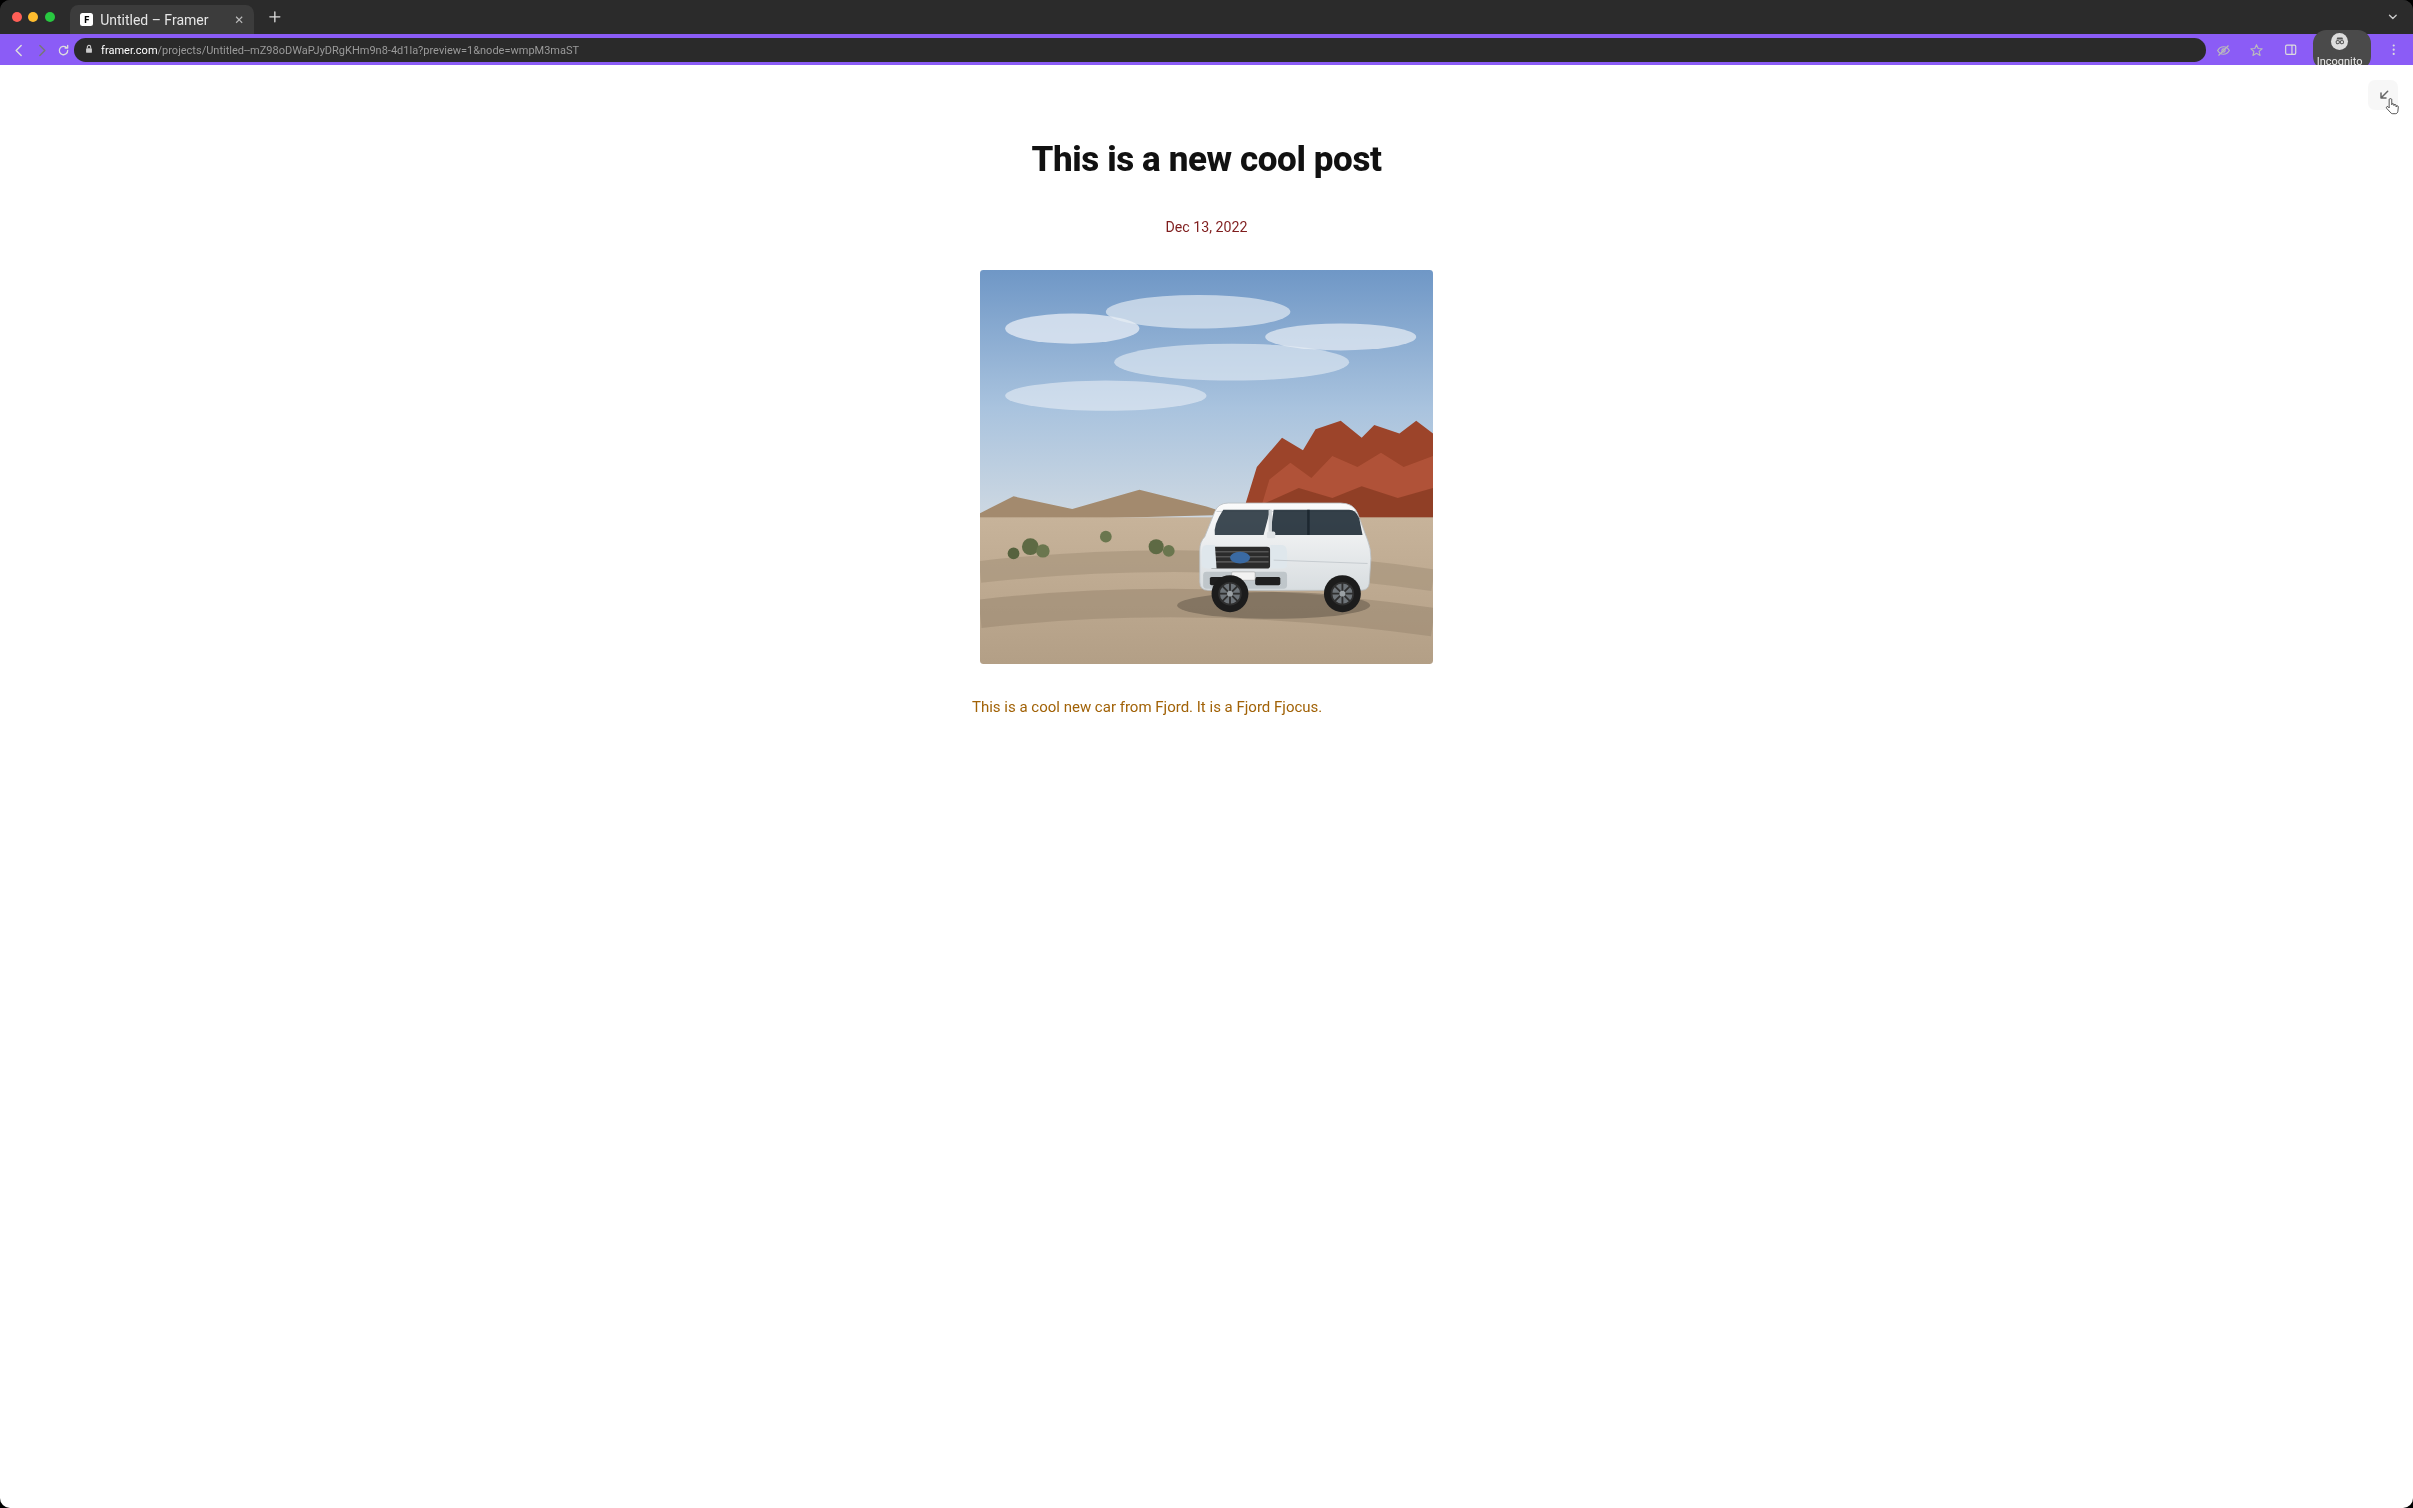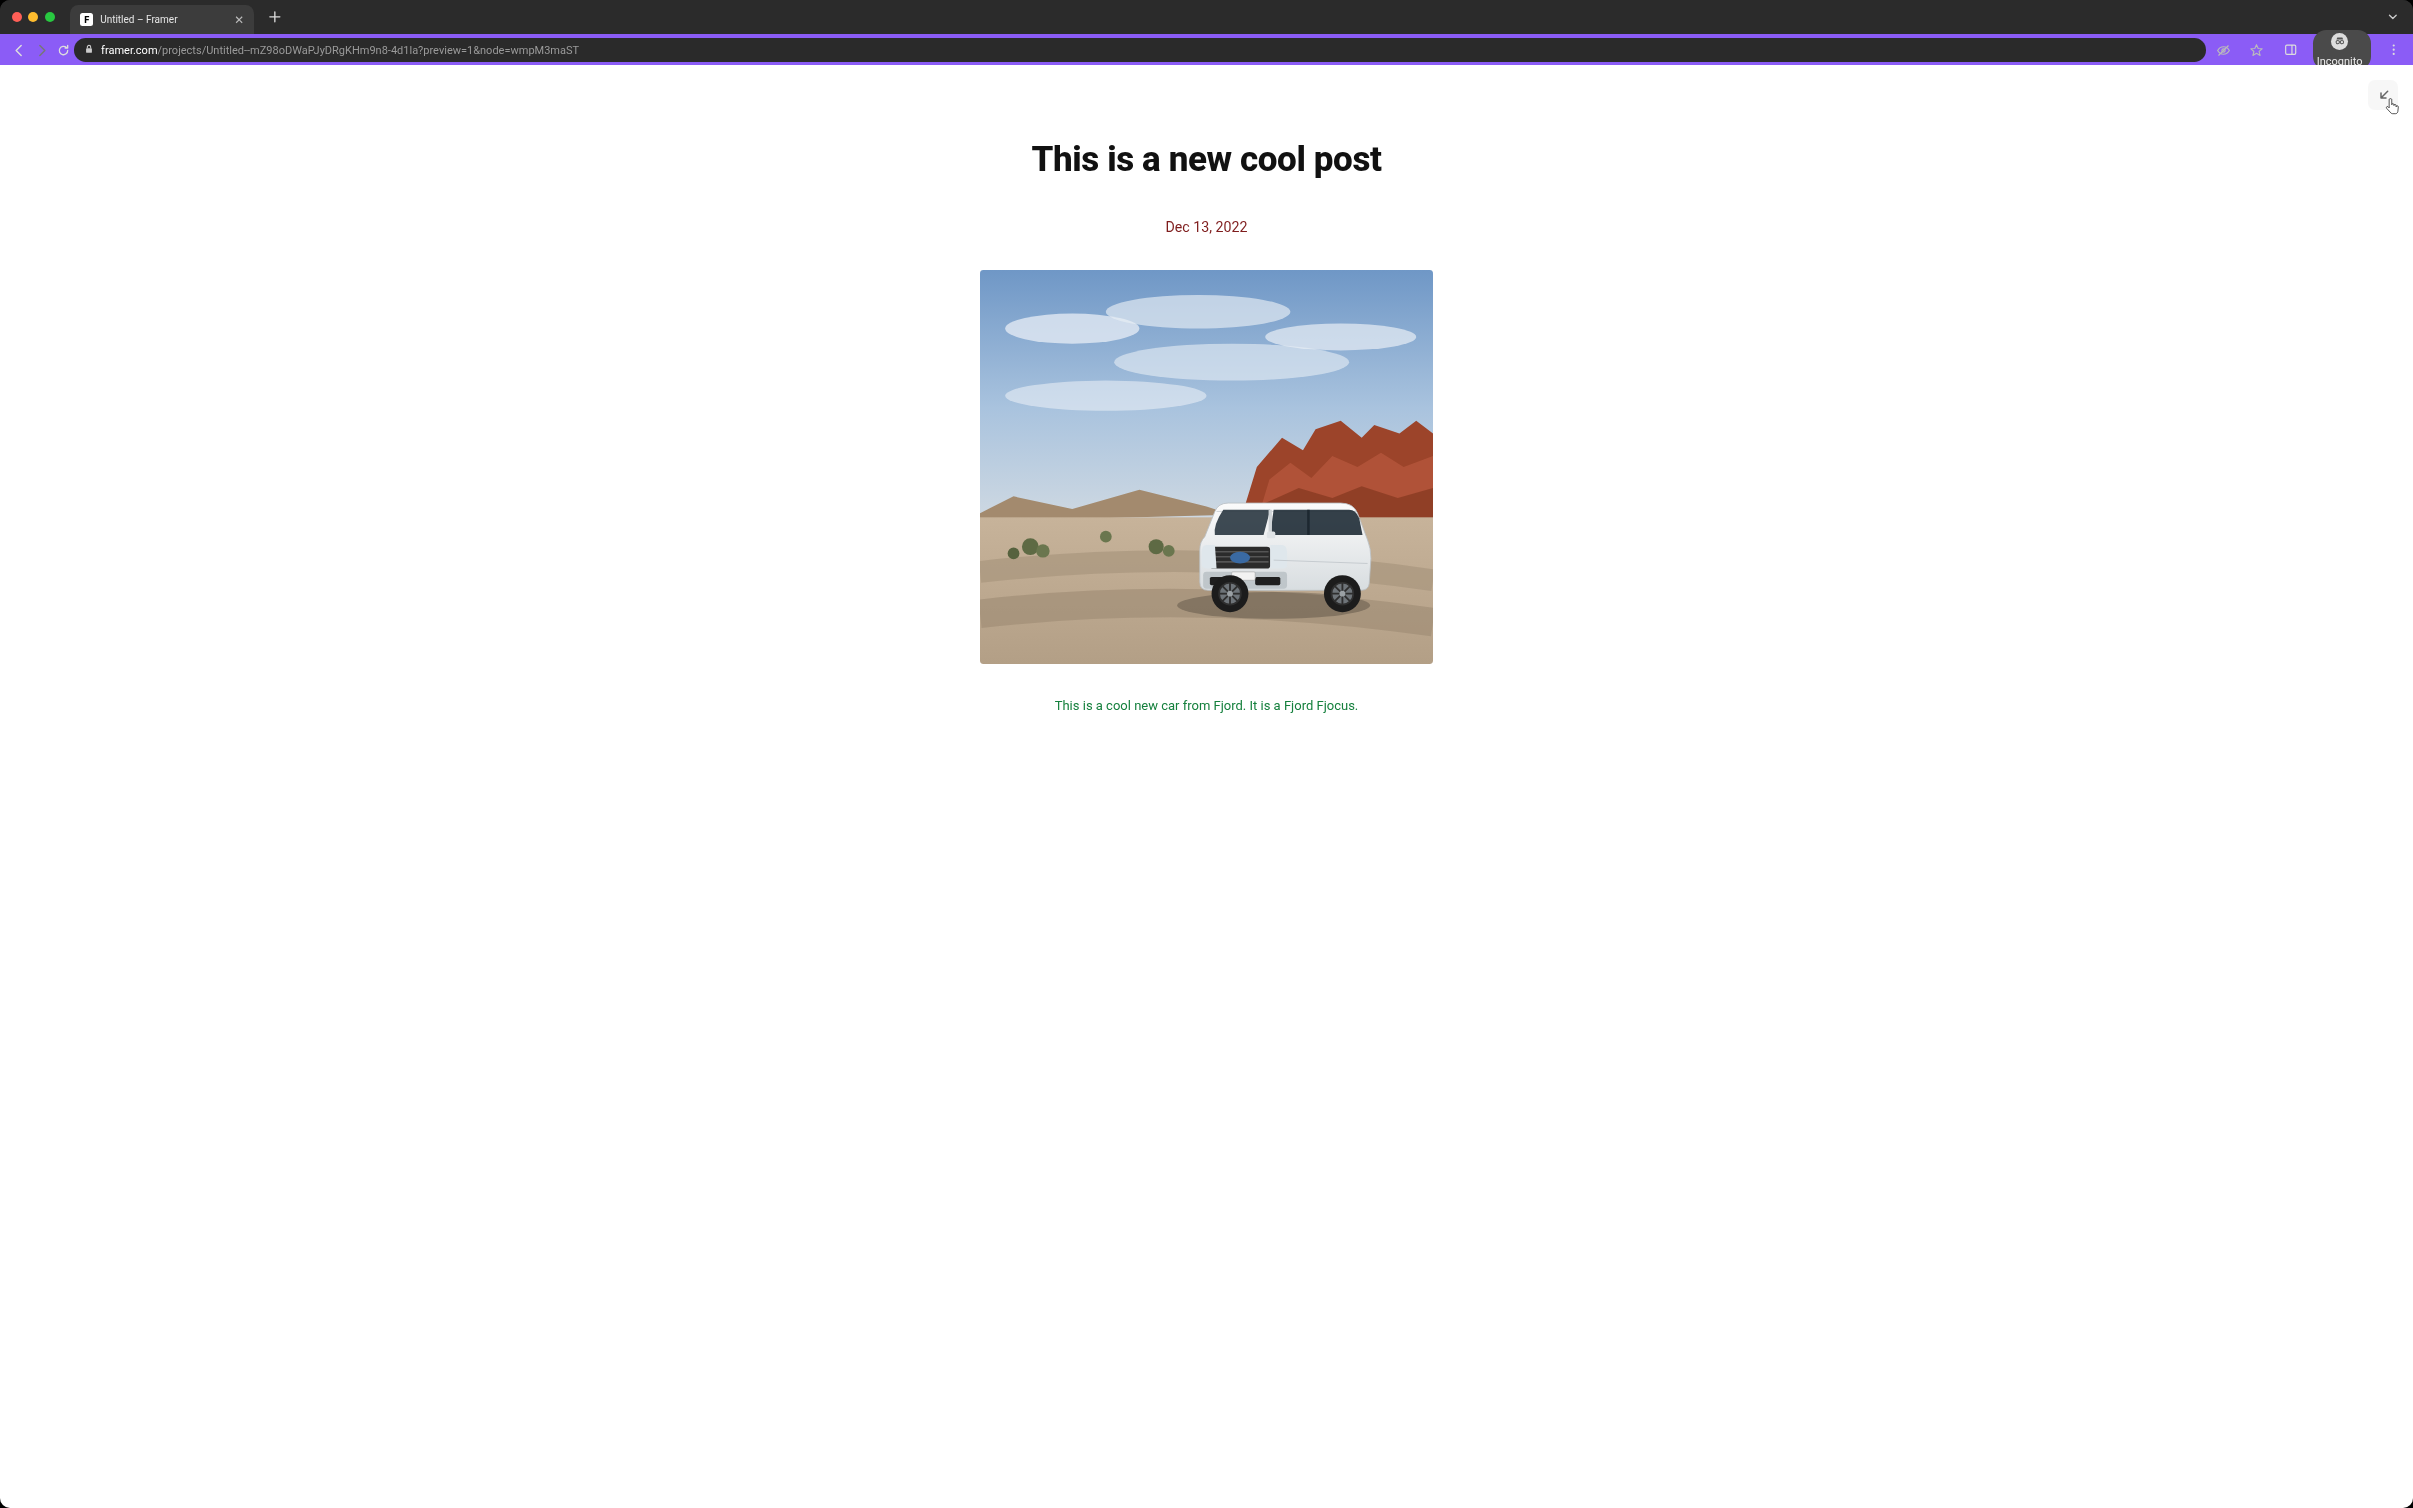--- a/index.html
+++ b/index.html
@@ -37,21 +37,21 @@
     min-width: 184px;
     gap: 6.7px;
     margin-top: 5px;
   }
   .tab-favicon {
     width: 13.4px; height: 13.4px; border-radius: 2.5px;
     background: #fff; color: #000; font-weight: 800;
     display: flex; align-items: center; justify-content: center;
     font-size: 9.2px;
   }
-  .tab-title { color: #e6e6e6; font-size: 10px; flex: 1; }
+  .tab-title { color: #e6e6e6; font-size: 14px; flex: 1; }
   .tab-close { color: #bbb; font-size: 11.7px; cursor: pointer; }
   .new-tab {
     color: #ddd; font-size: 15px; margin-left: 11.7px; cursor: pointer;
     width: 18.4px; height: 18.4px; display:flex; align-items:center; justify-content:center;
   }
   .chevron-down {
     margin-left: auto; margin-right: 11.7px; color: #ccc; cursor: pointer;
     width: 17px; height: 17px; display:flex; align-items:center; justify-content:center;
   }
 
@@ -142,23 +142,23 @@
     width: 453px; height: 394px;
     border-radius: 3.4px;
     overflow: hidden;
     position: relative;
     margin-left: auto; margin-right: auto;
   }
   
   .hero svg { width:100%; height:100%; display:block; }
   .body-text {
     margin-top: 34px;
-    text-align: center;
-    color: #15803d;
-    font-size: 13px;
+    text-align: left;
+    color: #a16207;
+    font-size: 15px;
     padding-bottom: 17px;
   }
 </style>
 </head>
 <body>
 
 <div class="window">
 
   <div class="titlebar">
     <div class="traffic-lights">

